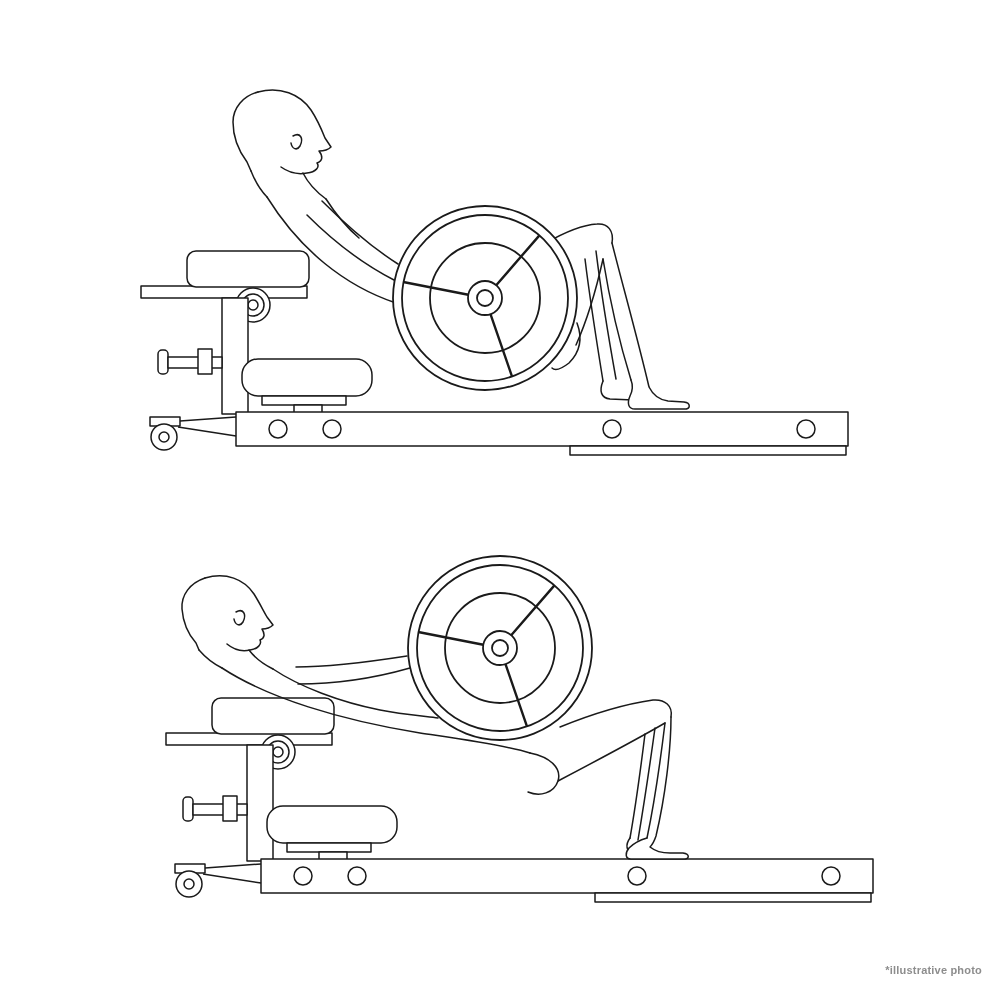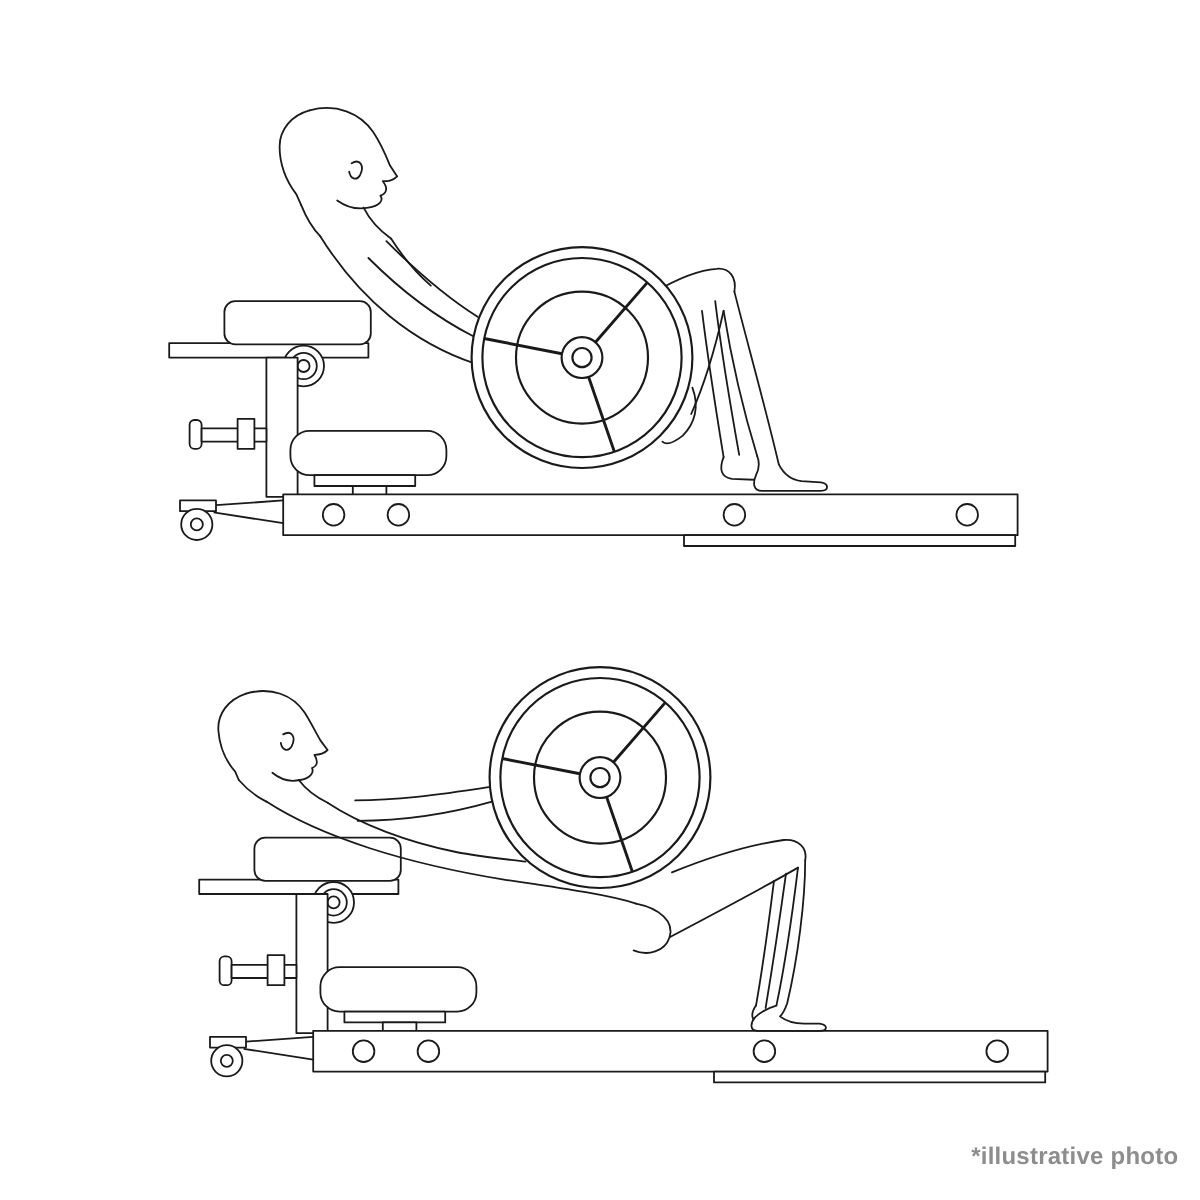--- a/index.html
+++ b/index.html
@@ -19,21 +19,21 @@
   }
   .stage svg {
     position: absolute;
     left: 0;
     top: 0;
   }
   .caption {
     position: absolute;
     right: 18px;
     bottom: 24px;
-    font-size: 20px;
+    font-size: 11px;
     font-weight: 700;
     color: #8d8d8d;
     letter-spacing: 0.2px;
   }
 </style>
 </head>
 <body>
 
 <div class="stage">
 

